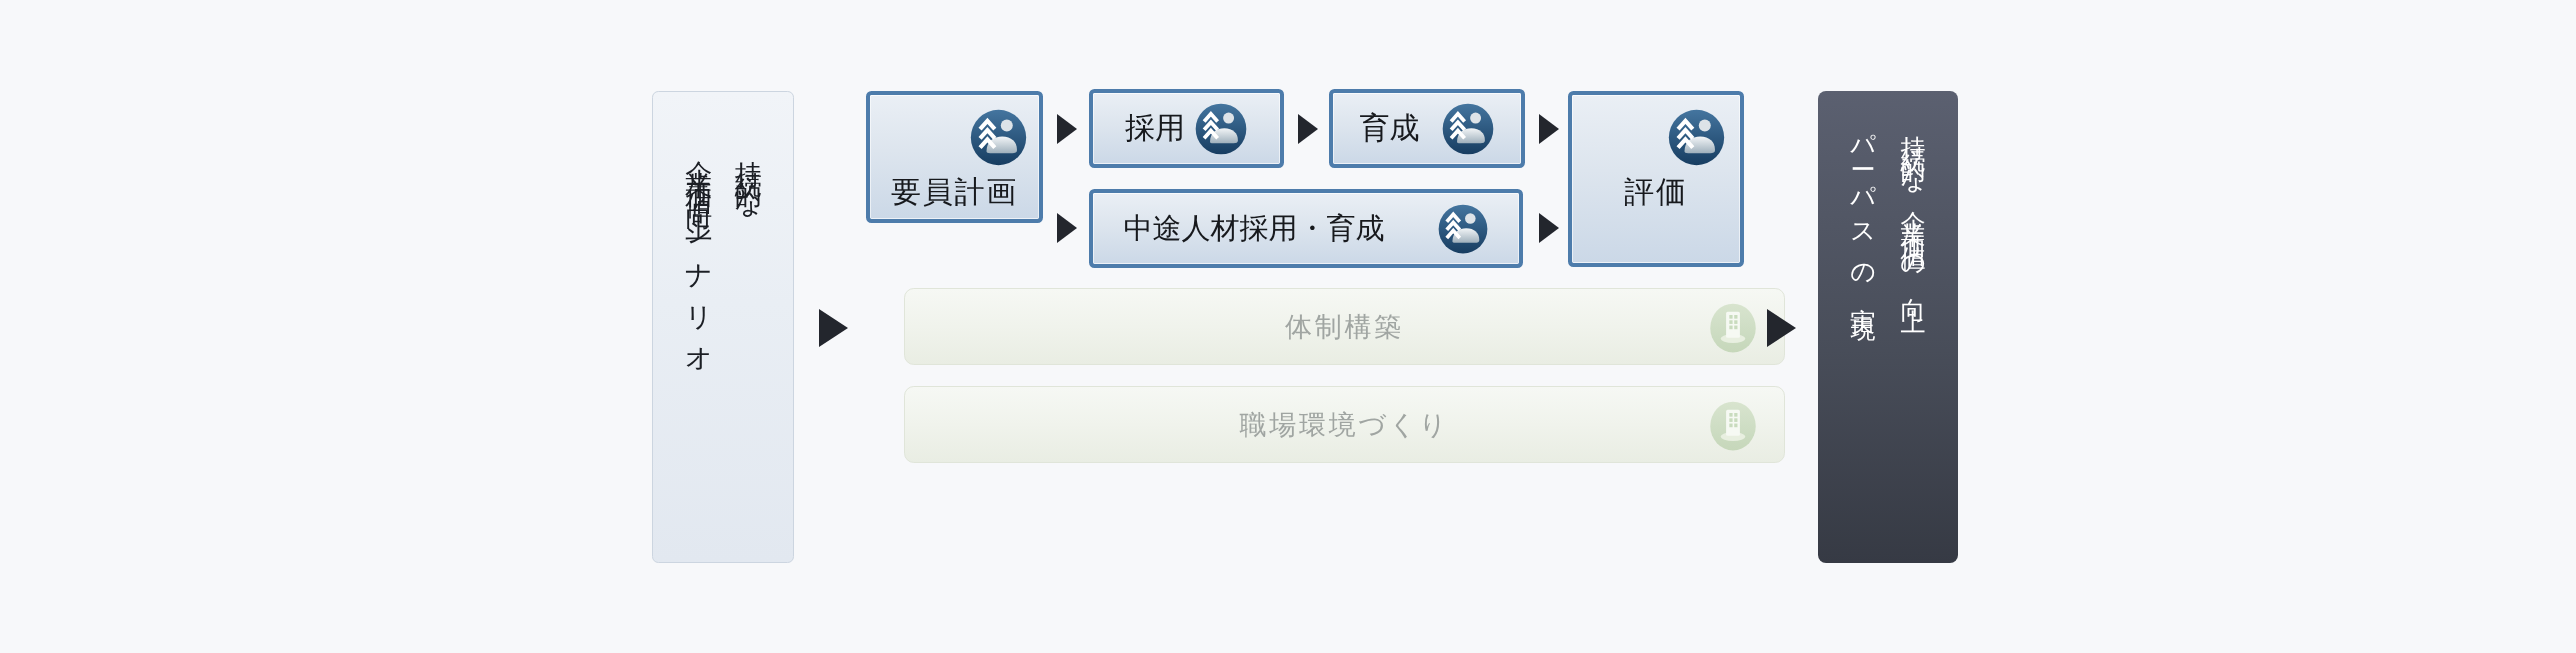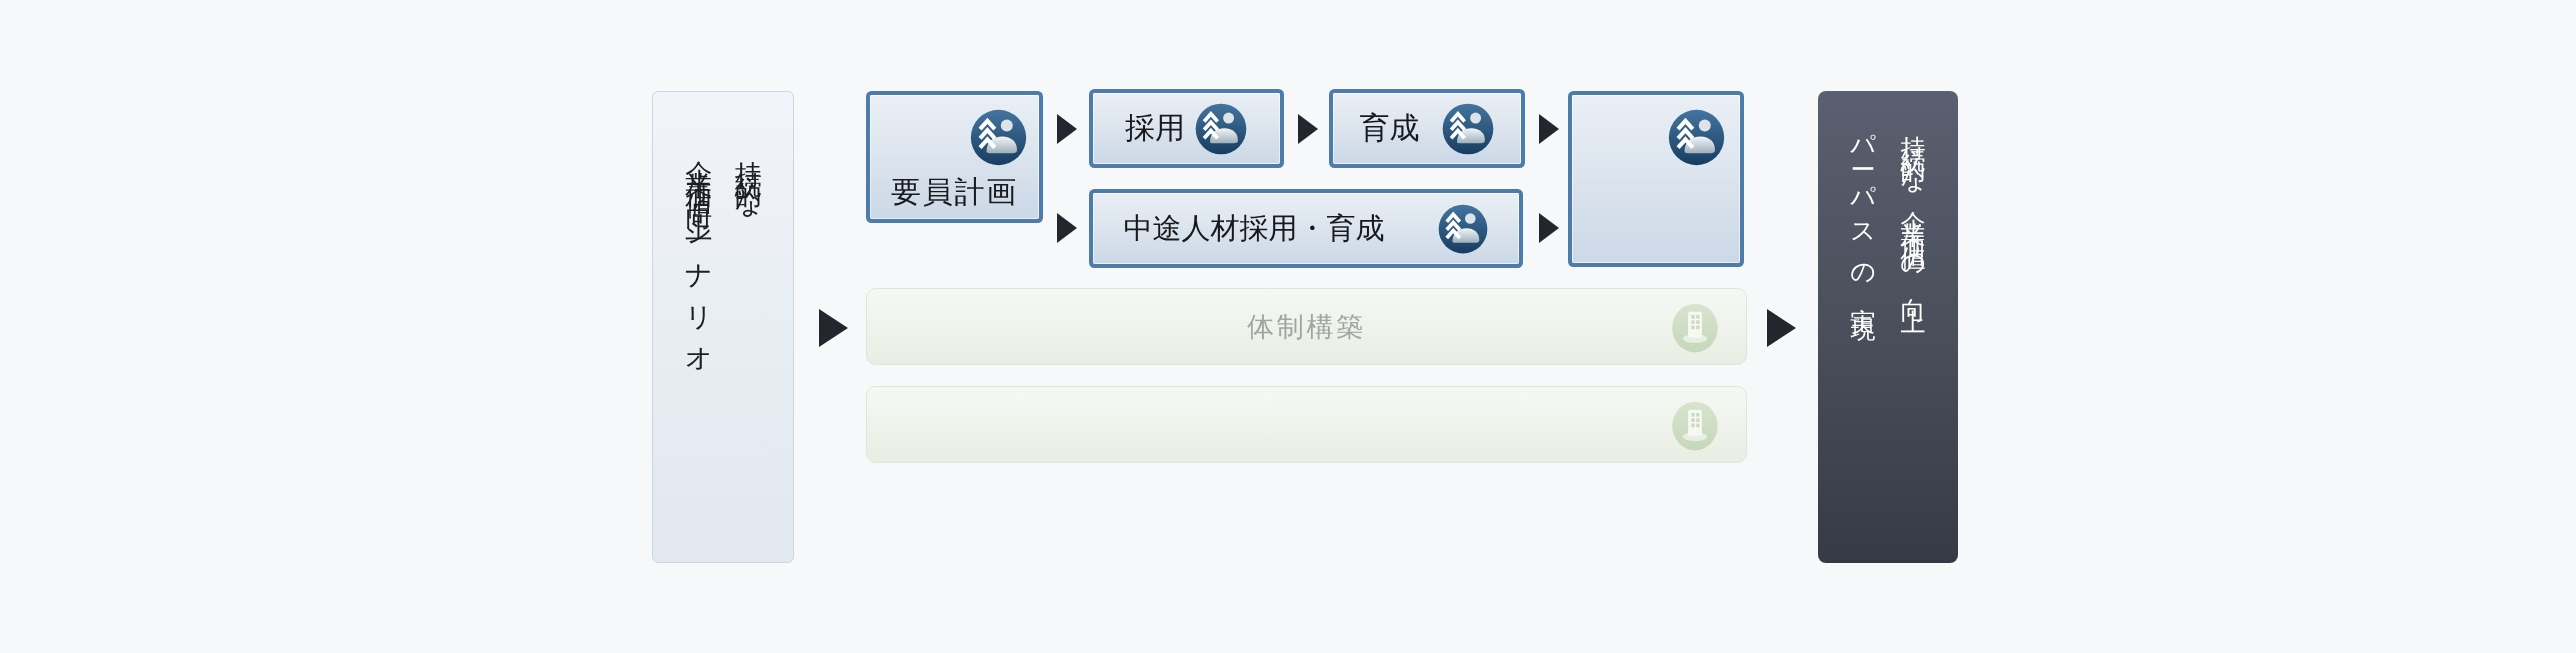--- a/index.html
+++ b/index.html
@@ -29,21 +29,21 @@
     border:4.5px solid #4d7cab;border-radius:5.4px;
     background:linear-gradient(180deg,#eaeff5 0%,#dde5ee 45%,#cbd8e7 100%);
     box-shadow:inset 0 0 0 0.9px rgba(255,255,255,.65);
     color:#17191d;font-size:30px;
   }
   .bluebox .sq-label{position:absolute;left:0;right:0;top:77px;text-align:center;letter-spacing:1.8px;}
   .bluebox .corner-icon{position:absolute;}
   .bluebox.row-style{display:flex;align-items:center;justify-content:center;}
   
   .grayrow{
-    position:absolute;box-sizing:border-box;left:866px;width:881px;height:77px;
+    position:absolute;box-sizing:border-box;left:904px;width:881px;height:77px;
     background:linear-gradient(180deg,#f6f8f4 0%,#f0f3ec 50%,#e9ede3 100%);
     border:1.8px solid #e0e5d9;border-radius:9.8px;
     display:flex;align-items:center;justify-content:center;
     color:#a0a5a2;font-size:27px;letter-spacing:2.7px;
   }
   .grayrow .row-icon{position:absolute;right:25px;top:11.6px;opacity:.92;}
   
   .arrow{position:absolute;width:0;height:0;}
   .arrow-sm{border-top:15px solid transparent;border-bottom:15px solid transparent;border-left:20.6px solid #23262d;}
   .arrow-lg{border-top:19px solid transparent;border-bottom:19px solid transparent;border-left:29px solid #23262d;}
@@ -140,20 +140,21 @@
     <span class="corner-icon" style="top:12.5px;right:14.3px;">
       <svg width="59" height="59" viewBox="0 0 64 64">
         <circle cx="32" cy="32" r="30" fill="url(#gBlue)"></circle>
         <circle cx="41" cy="19" r="6.5" fill="#dde3e8"></circle>
         <path d="M19 47 C19 36 27 31 36 31 C46 31 52 37 52 45 L52 46 C52 48 50 49 47 49 L23 49 C20 49 19 48.5 19 47 Z" fill="url(#gBody)"></path>
         <path d="M12 23 L20 14 L28 23" stroke="#ffffff" stroke-width="4.5" fill="none"></path>
         <path d="M12 33 L20 24 L28 33" stroke="#ffffff" stroke-width="4.5" fill="none"></path>
         <path d="M12 43 L20 34 L28 43" stroke="#ffffff" stroke-width="4.5" fill="none"></path>
       </svg>
     </span>
+    <div class="sq-label">評価</div>
   </div>
 
   <div class="grayrow" style="top:288px;">
     <span>体制構築</span>
     <span class="row-icon">
       <svg width="52" height="54" viewBox="0 0 64 64">
         <defs>
           <linearGradient id="gGreen" x1="0" y1="0" x2="0" y2="1">
             <stop offset="0" stop-color="#d6e3cc"></stop>
               <stop offset="1" stop-color="#c3d6b7"></stop>
@@ -167,20 +168,21 @@
             <rect x="33.5" y="16" width="4" height="4.5"></rect>
           <rect x="27.5" y="22.5" width="4" height="4.5"></rect>
             <rect x="33.5" y="22.5" width="4" height="4.5"></rect>
           <rect x="27.5" y="29" width="4" height="4.5"></rect>
             <rect x="33.5" y="29" width="4" height="4.5"></rect>
         </g>
       </svg>
     </span>
   </div>
   <div class="grayrow" style="top:386px;">
+    <span>職場環境づくり</span>
     <span class="row-icon">
       <svg width="52" height="54" viewBox="0 0 64 64">
         <ellipse cx="32" cy="32" rx="28" ry="30" fill="url(#gGreen)"></ellipse>
         <ellipse cx="32" cy="45" rx="15" ry="5.5" fill="#e8efe0"></ellipse>
         <rect x="23.5" y="12" width="17" height="32" rx="2" fill="#f7faf4"></rect>
         <g fill="#c6dabb">
           <rect x="27.5" y="16" width="4" height="4.5"></rect>
             <rect x="33.5" y="16" width="4" height="4.5"></rect>
           <rect x="27.5" y="22.5" width="4" height="4.5"></rect>
             <rect x="33.5" y="22.5" width="4" height="4.5"></rect>

